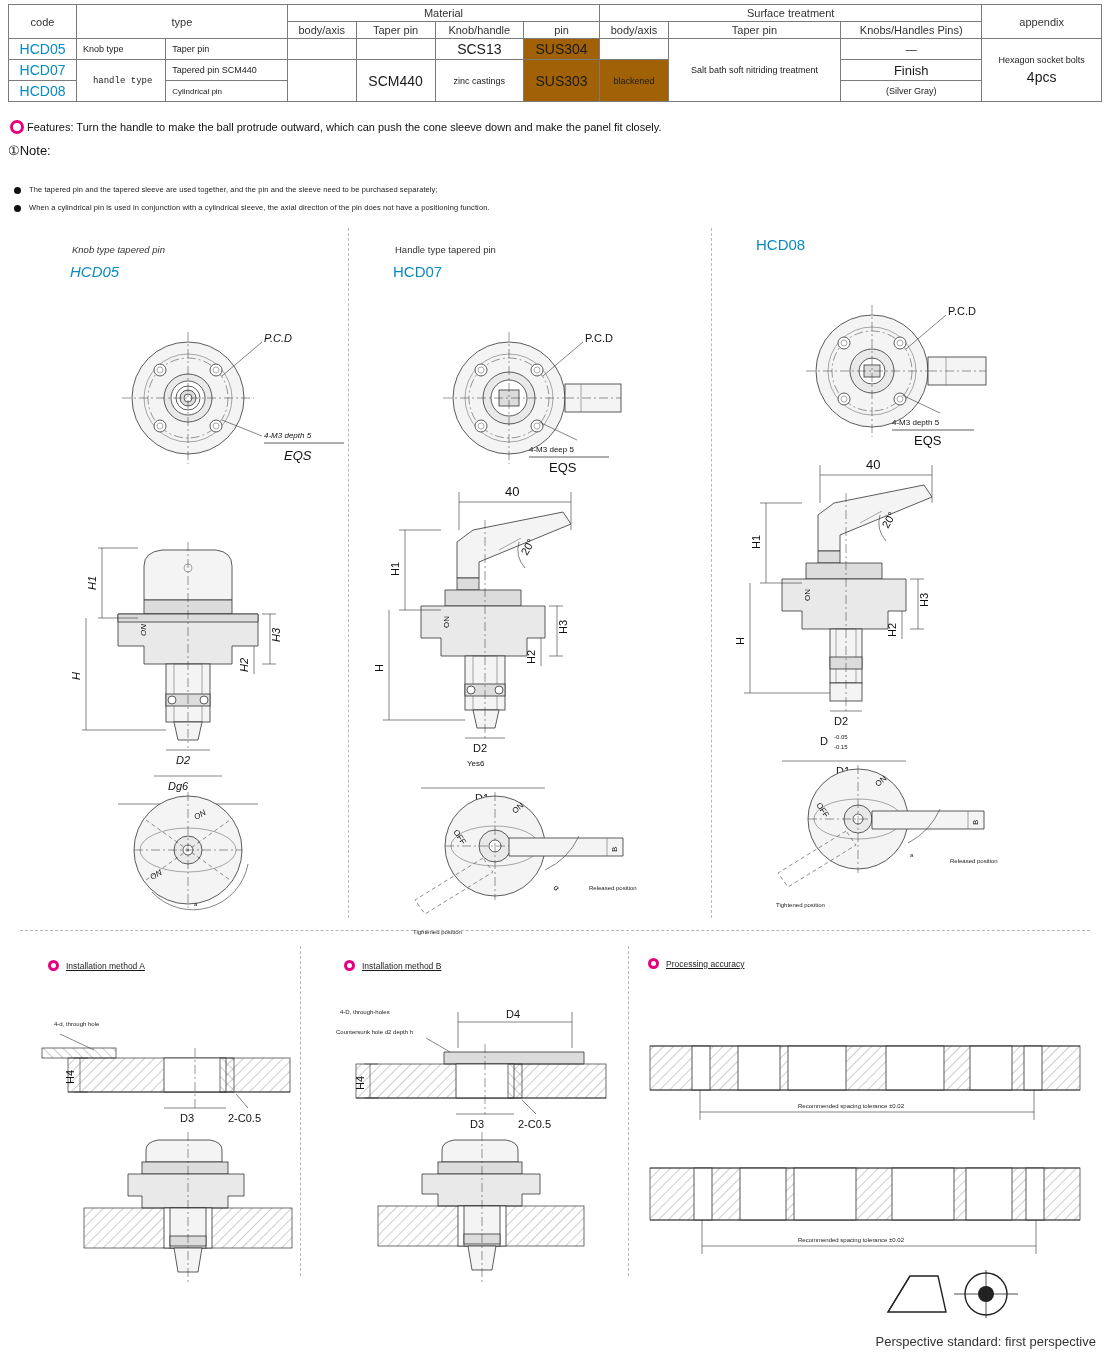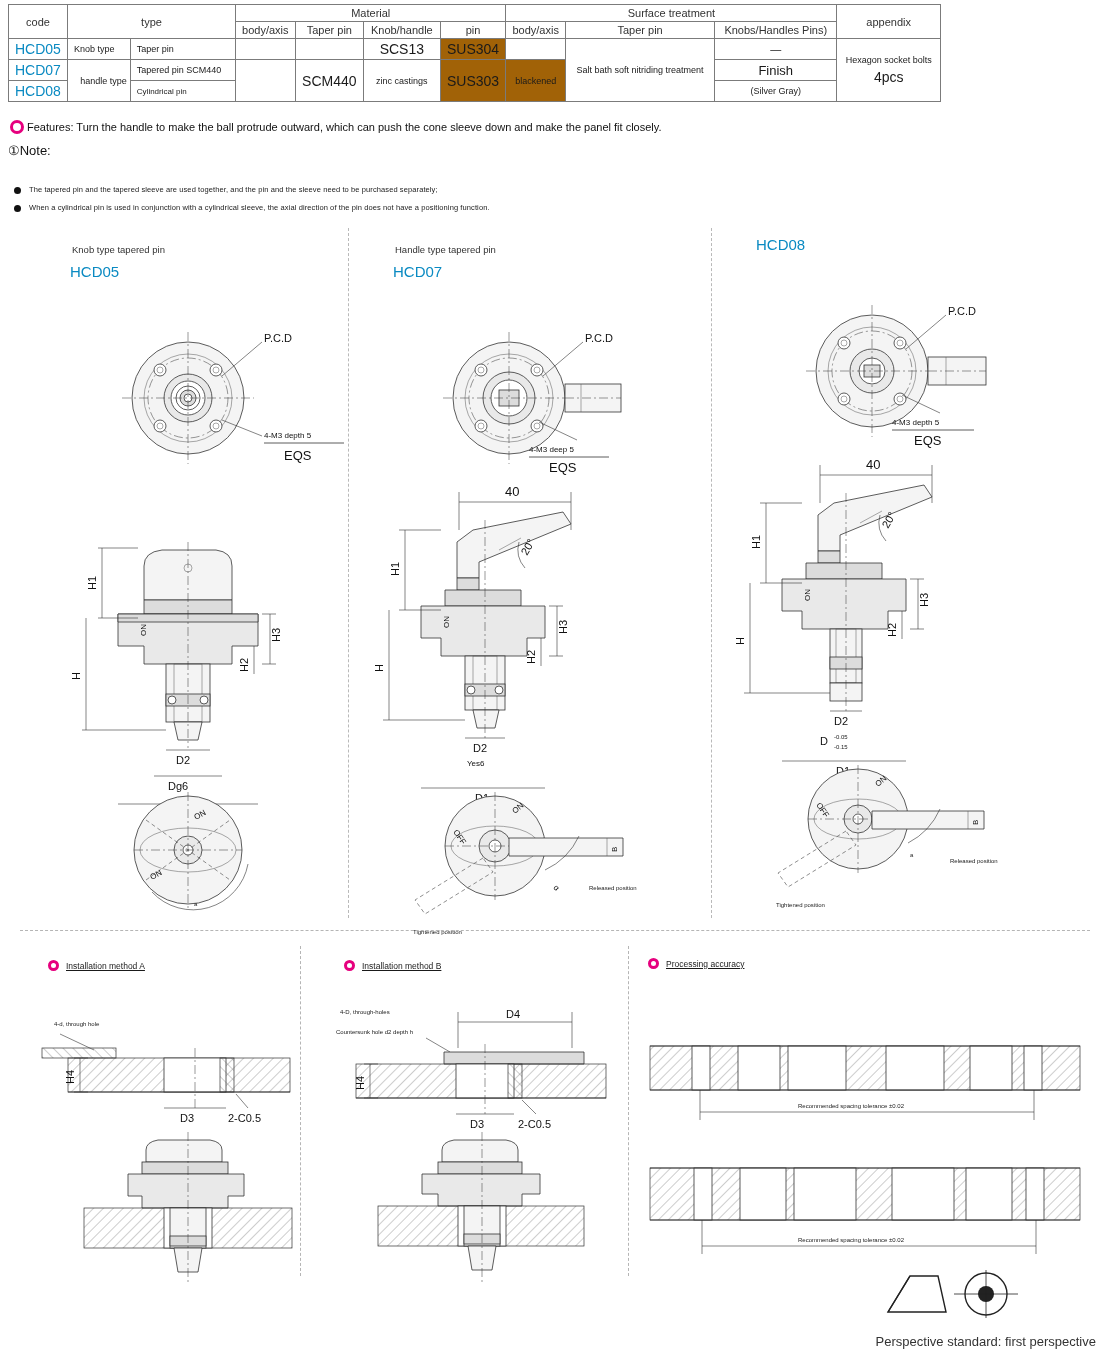--- a/index.html
+++ b/index.html
@@ -6,21 +6,21 @@
   body{
     width:1110px;height:1359px;
     background:#ffffff;
     font-family:"Liberation Sans", sans-serif;
     color:#1a1a1a;
     position:relative;
     overflow:hidden;
   }
   
   .spec-table{
-    position:absolute;left:8px;top:4px;width:933px;
+    position:absolute;left:8px;top:4px;width:1094px;
     border-collapse:collapse;
     font-size:11px;
   }
   .spec-table td,.spec-table th{
     border:1px solid #7b7b7b;
     text-align:center;
     vertical-align:middle;
     padding:2px 3px;
     font-weight:normal;
   }
@@ -41,21 +41,21 @@
   }
   .feature-text{font-size:11px;color:#111;}
   .note-title{position:absolute;left:8px;top:143px;font-size:13px;color:#111;}
   .note-list{position:absolute;left:14px;top:165px;width:1000px;margin-top:20px;}
   .note-item{display:flex;align-items:flex-start;gap:8px;margin-bottom:9px;}
   .dot{width:7px;height:7px;border-radius:50%;background:#111;margin-top:2px;flex:0 0 auto;}
   .note-text{font-size:7.5px;color:#222;letter-spacing:0.1px;}
 
   
   .panel{position:absolute;top:228px;height:690px;}
-  .panel.p1{left:26px;width:320px;}
+  .panel.p1{left:26px;width:320px;font-style:italic;}
   .panel.p2{left:348px;width:362px;border-left:1px dashed #b9b9b9;border-right:1px dashed #b9b9b9;}
   .panel.p3{left:712px;width:372px;}
   .panel-cap{font-size:9.5px;color:#333;text-align:left;padding-left:46px;padding-top:16px;}
   .panel-code{font-size:15px;color:#0a8ac2;padding-left:44px;padding-top:8px;}
 
   .hr-dash{position:absolute;left:20px;top:930px;width:1070px;border-top:1px dashed #b5b5b5;}
   .vr-dash1{position:absolute;left:300px;top:946px;height:330px;border-left:1px dashed #b5b5b5;}
   .vr-dash2{position:absolute;left:628px;top:946px;height:330px;border-left:1px dashed #b5b5b5;}
 
   .inst-head{position:absolute;display:flex;align-items:center;gap:7px;text-decoration:underline;}
@@ -116,21 +116,21 @@
         <div>Salt bath soft nitriding treatment</div>
       </td>
       <td>—</td>
       <td rowspan="3">
         <div class="sm">Hexagon socket bolts</div>
         <div class="big" style="margin-top:4px;">4pcs</div>
       </td>
     </tr>
     <tr>
       <td class="code-cell">HCD07</td>
-      <td rowspan="2" class="sm" style="text-align:right;padding-left:6px;">handle type</td>
+      <td rowspan="2" class="sm" style="text-align:center;padding-left:6px;font-family:Liberation Mono, monospace;">handle type</td>
       <td class="sm" style="text-align:left;padding-left:6px;">Tapered pin SCM440</td>
       <td rowspan="2"></td>
       <td rowspan="2" class="big">SCM440</td>
       <td rowspan="2" class="sm">zinc castings</td>
       <td rowspan="2" class="big tint">SUS303</td>
       <td rowspan="2" class="sm tint">blackened</td>
       <td class="mid">Finish</td>
     </tr>
     <tr>
       <td class="code-cell">HCD08</td>

